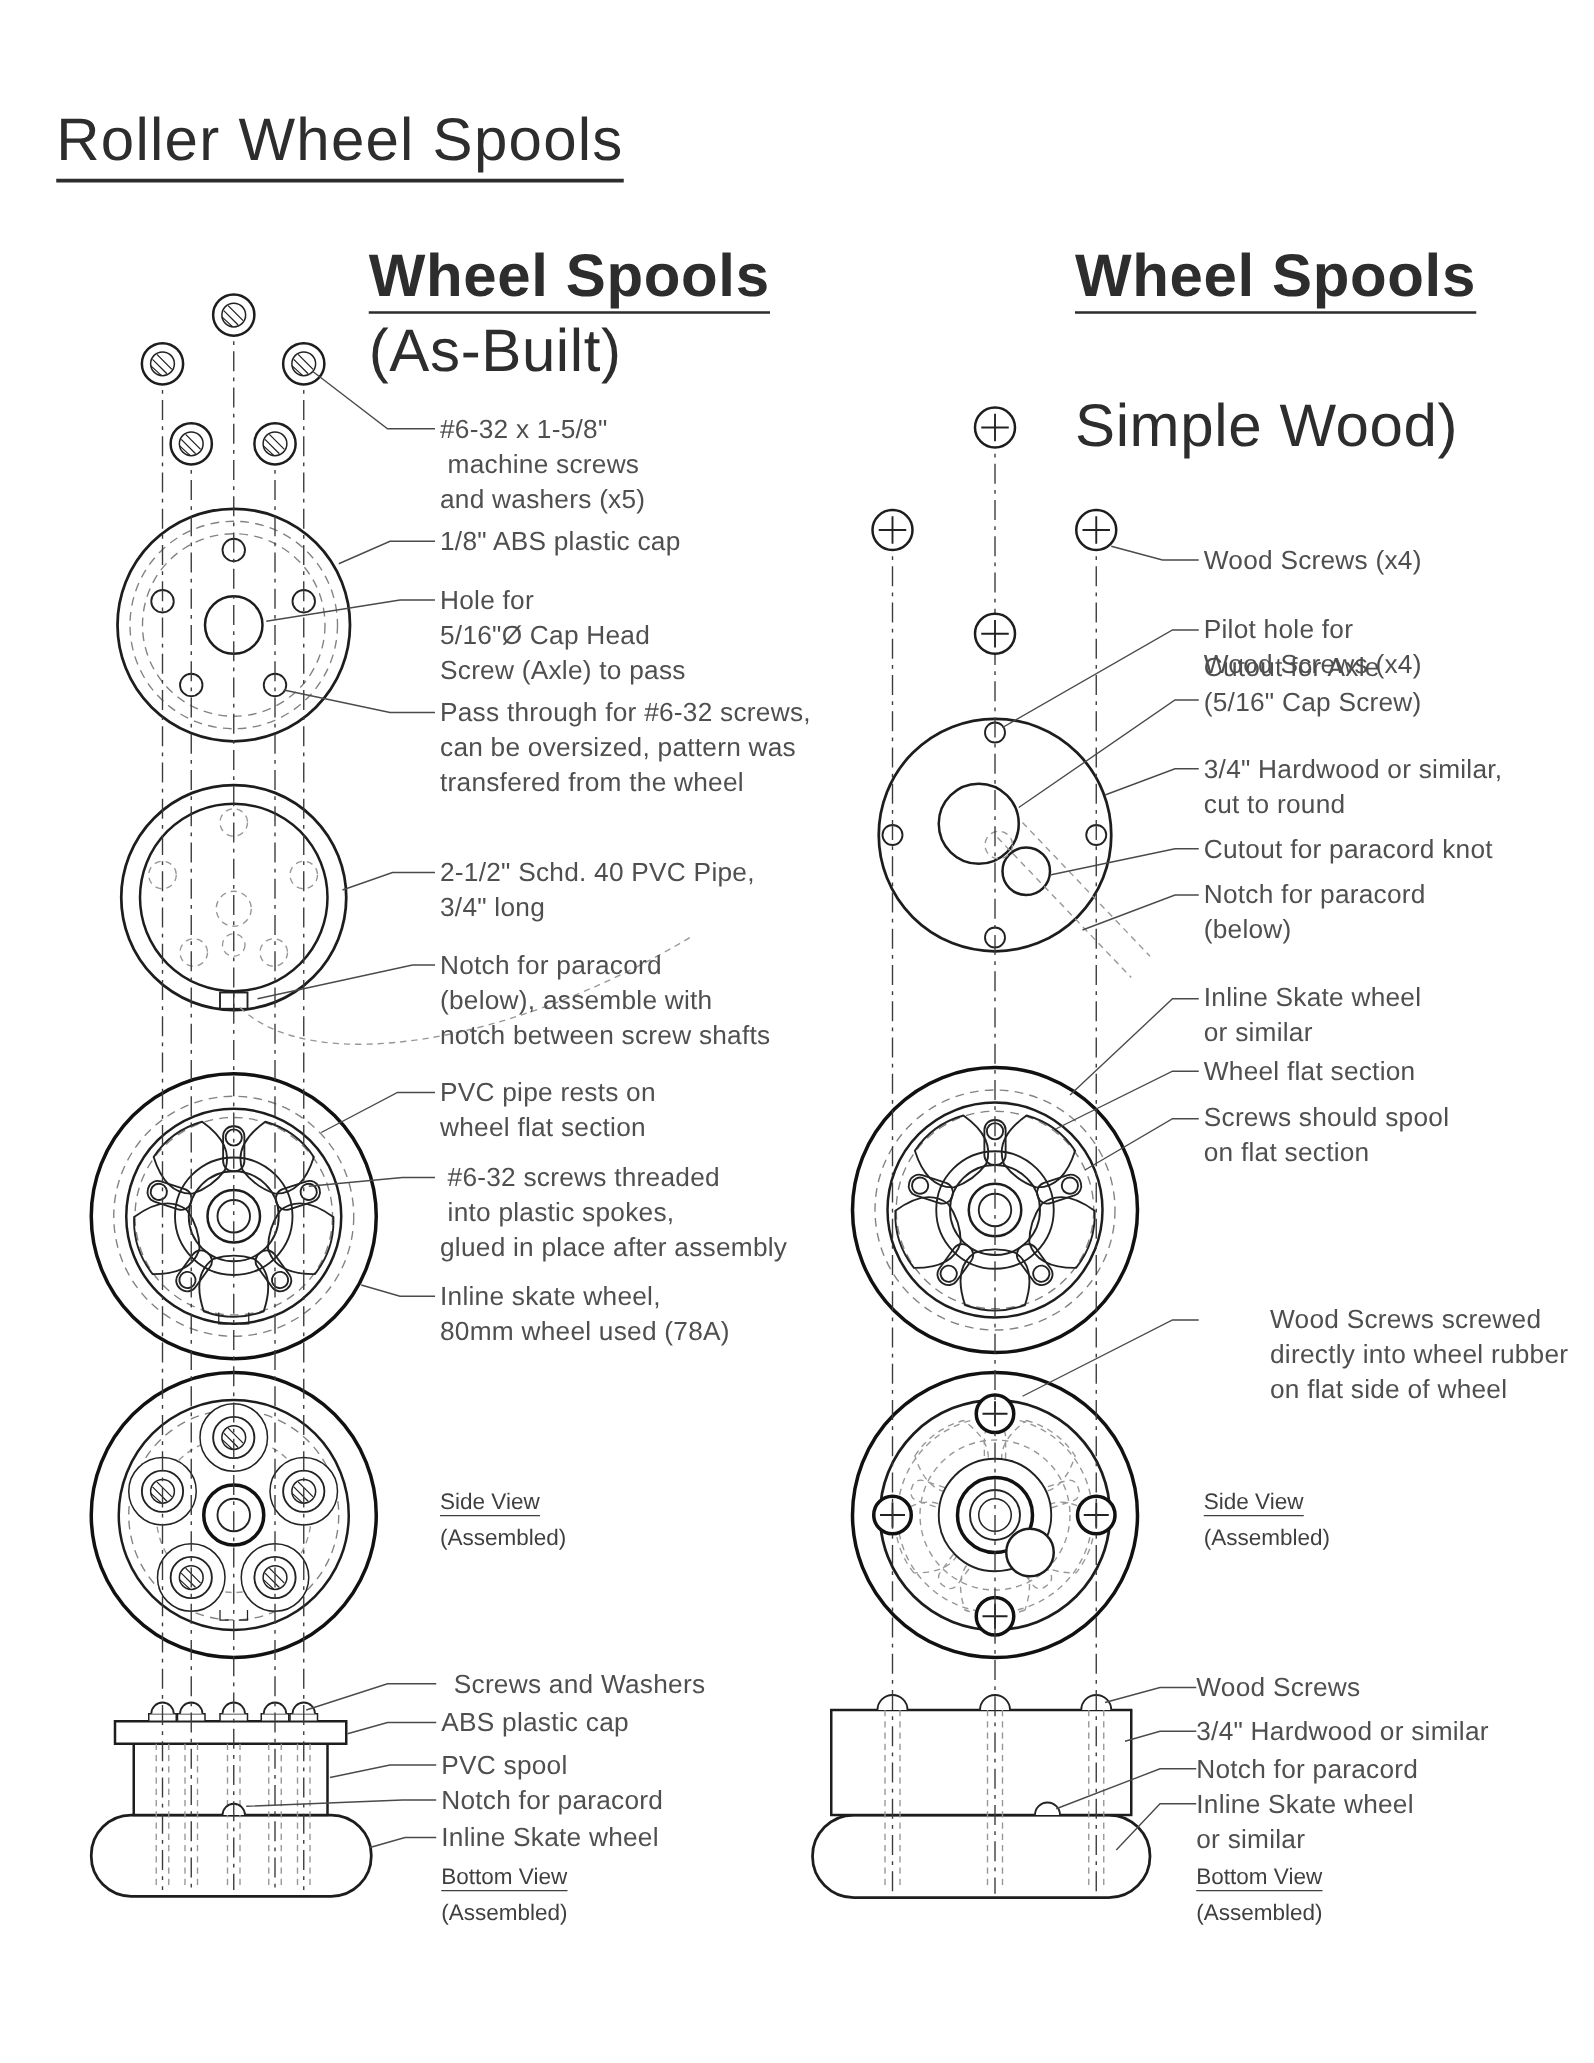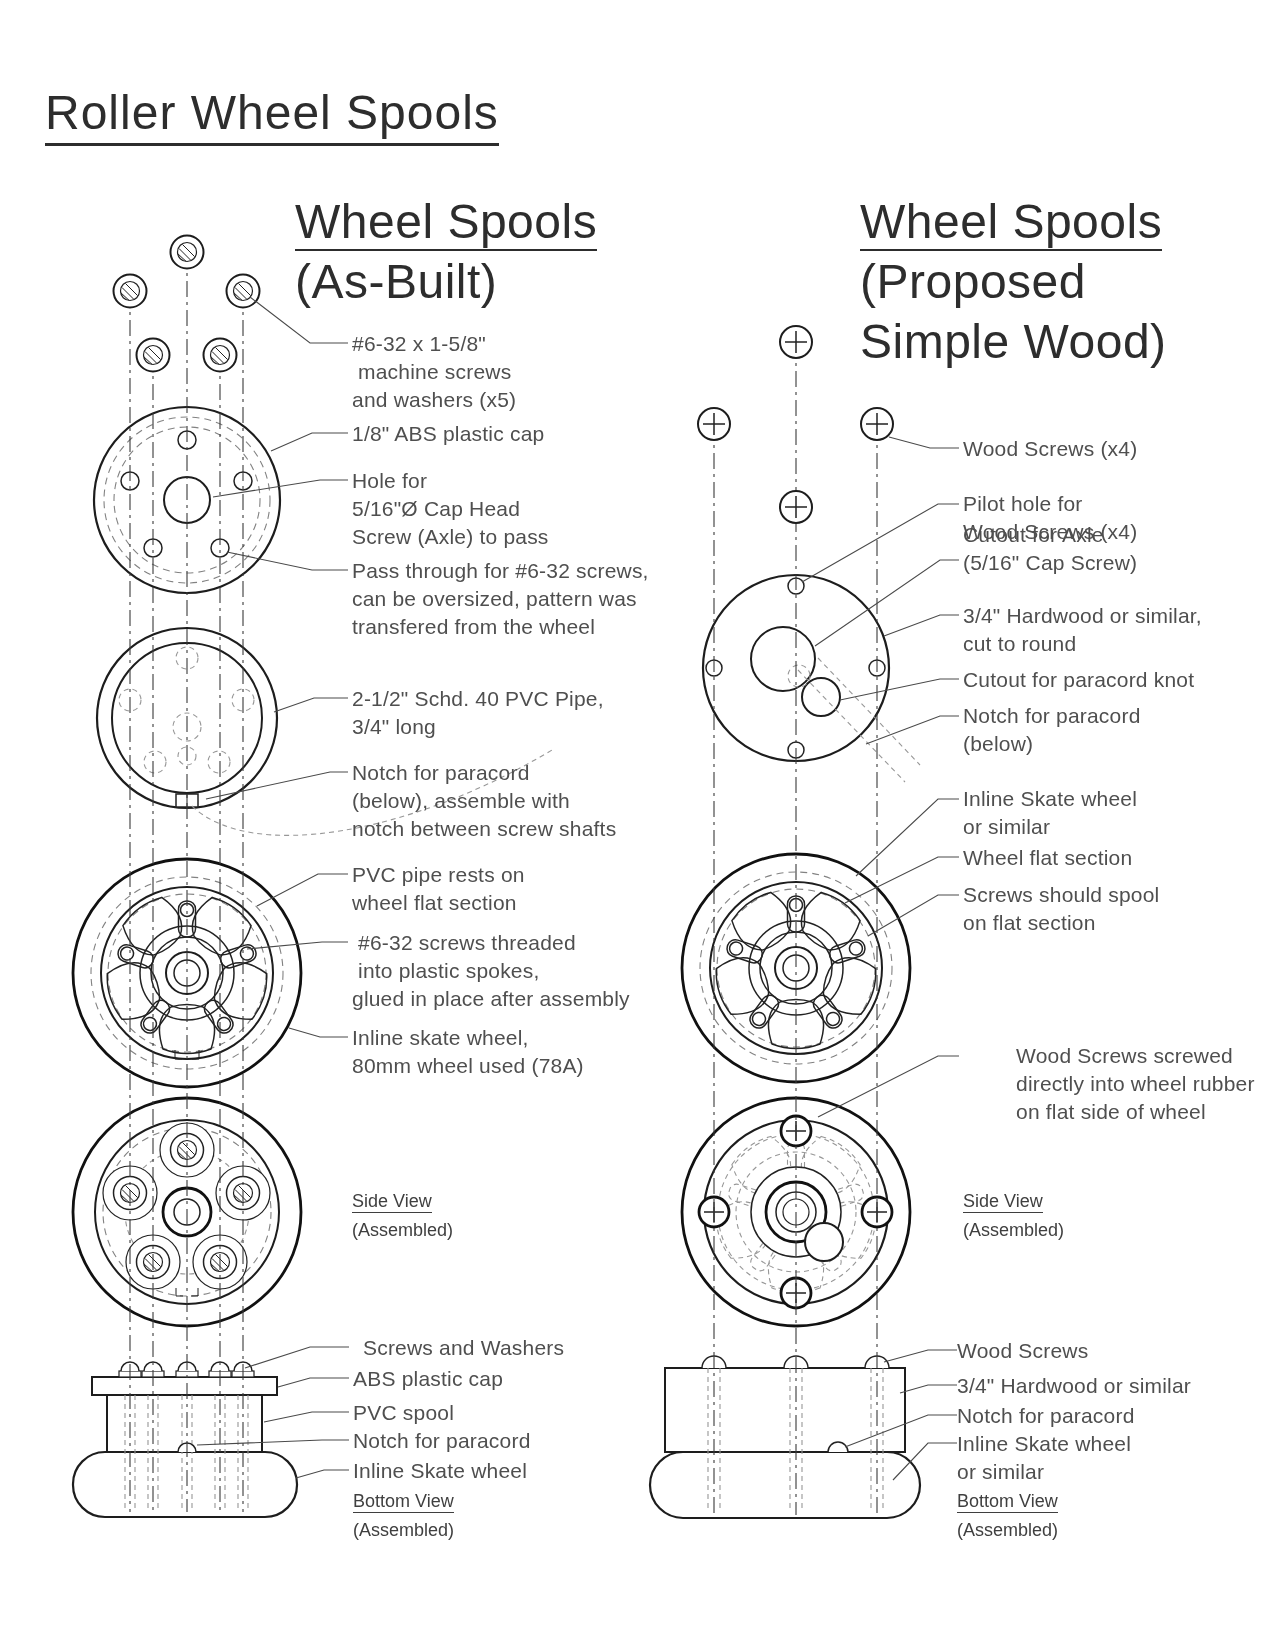--- a/index.html
+++ b/index.html
@@ -3,21 +3,21 @@
 <meta charset="utf-8">
 <style>
   html,body{margin:0;padding:0;background:#ffffff;}
   #canvas{position:relative;width:1275px;height:1650px;background:#ffffff;overflow:hidden;
           font-family:"Liberation Sans","DejaVu Sans",sans-serif;color:#4d4d4d;}
   #art{position:absolute;left:0;top:0;}
   .txt{position:absolute;white-space:pre-wrap;font-size:21px;line-height:28px;color:#4f4f4f;letter-spacing:.2px;}
   .page-title{position:absolute;font-size:48px;line-height:70px;color:#2d2d2d;letter-spacing:1px;}
   .page-title .u{border-bottom:3px solid #2d2d2d;padding-bottom:4px;}
   .heading{position:absolute;font-size:48px;line-height:60px;color:#2d2d2d;letter-spacing:.5px;}
-  .heading .u{border-bottom:2.5px solid #2d2d2d;padding-bottom:1px;}
+  .heading .u{border-bottom:2.5px solid #2d2d2d;padding-bottom:1px;font-weight:bold;}
   .viewlbl{position:absolute;font-size:18px;line-height:29px;color:#3f3f3f;}
   .viewlbl .u{border-bottom:1.8px solid #3f3f3f;padding-bottom:1px;}
   
   .s1{stroke:#222;stroke-width:1;fill:none}
   .s12{stroke:#222;stroke-width:1.2;fill:none}
   .s15{stroke:#222;stroke-width:1.5;fill:none}
   .s2{stroke:#1d1d1d;stroke-width:2;fill:none}
   .s22{stroke:#1d1d1d;stroke-width:2.2;fill:none}
   .s3{stroke:#111;stroke-width:2.8;fill:none}
   .dash{stroke:#828282;stroke-width:1.1;fill:none;stroke-dasharray:7 5}
@@ -308,21 +308,21 @@
 
 <div class="page-title" style="left:45px;top:78px"><span class="u">Roller Wheel Spools</span></div>
 
 <div class="heading" style="position:absolute;left:295px;top:192px">
   <span class="u">Wheel Spools</span><br>
   <span>(As-Built)</span>
 </div>
 
 <div class="heading" style="position:absolute;left:860px;top:192px">
   <span class="u">Wheel Spools</span><br>
-  <span>(Proposed</span><br>
+  <br>
   <span>Simple Wood)</span>
 </div>
 
 <div class="txt" style="left:352px;top:330px;width:300px">#6-32 x 1-5/8"
  machine screws
 and washers (x5)</div>
 <div class="txt" style="left:352px;top:420px;width:300px">1/8" ABS plastic cap</div>
 <div class="txt" style="left:352px;top:467px;width:300px">Hole for
 5/16"Ø Cap Head
 Screw (Axle) to pass</div>

